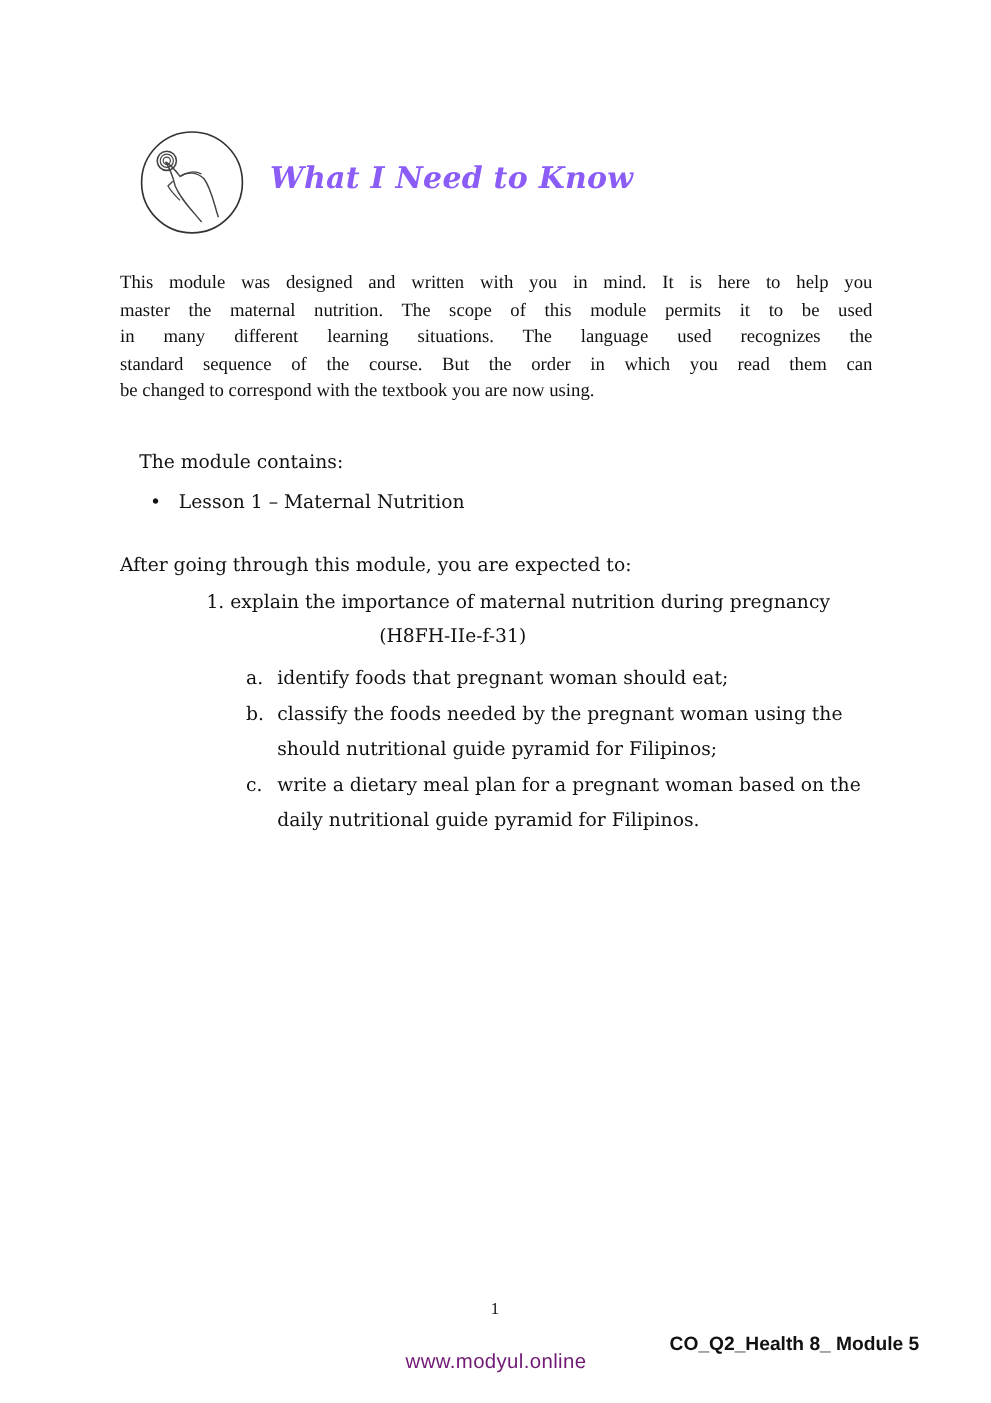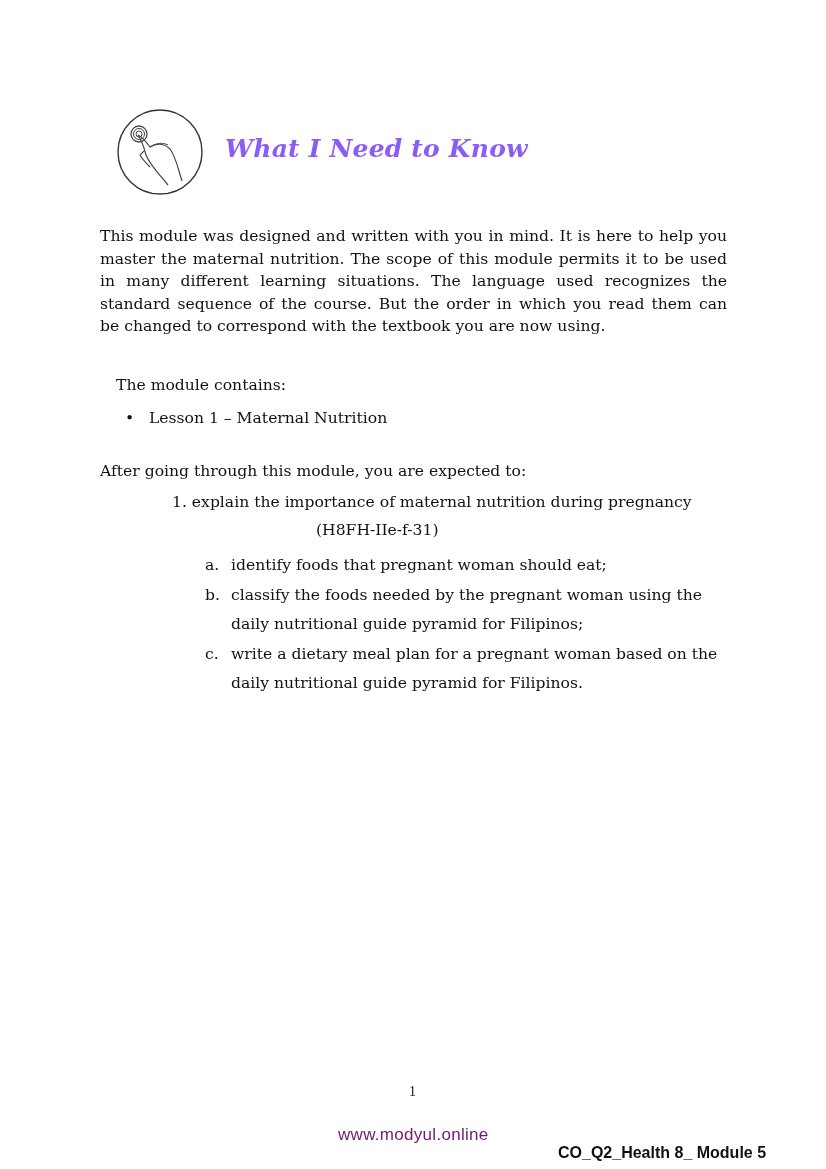--- a/index.html
+++ b/index.html
@@ -3,34 +3,34 @@
   <meta charset="utf-8">
   <style>
     html, body { margin: 0; padding: 0; background: #ffffff; }
     body { width: 826px; height: 1169px; position: relative; overflow: hidden;
            font-family: "DejaVu Serif", serif; color: #111; }
     .icon-wrap { position: absolute; left: 112px; top: 107px; width: 98px; height: 90px; }
     .heading { position: absolute; left: 225px; top: 134px; font-family: "DejaVu Serif", serif;
                font-weight: bold; font-style: italic; font-size: 25px; color: #8b5cf6; letter-spacing: 0.2px; }
     .para { position: absolute; left: 100px; top: 225px; width: 627px; font-size: 15.6px;
             line-height: 22.5px; text-align: justify; font-family: "DejaVu Serif", serif; }
-    .para span.line { display: block; text-align: justify; text-align-last: justify; }
+    .para span.line { display: block; text-align: justify; text-align-last: justify; font-family: Liberation Serif, serif; }
     .para span.line.last { text-align-last: left; }
     .contains { position: absolute; left: 116px; top: 376px; font-size: 15.6px; }
     .bullet-item { position: absolute; left: 125px; top: 409px; font-size: 15.6px; }
     .bullet-item .dot { display: inline-block; width: 24px; }
     .expected { position: absolute; left: 100px; top: 462px; font-size: 15.6px; }
     .obj1 { position: absolute; left: 172px; top: 493px; font-size: 15.6px; text-align: right; }
     .code { position: absolute; left: 316px; top: 521px; font-size: 15.6px; }
     .subs { position: absolute; left: 205px; top: 551px; font-size: 15.6px; }
     .sub { position: relative; padding-left: 26px; line-height: 29.5px; width: 500px; }
     .sub .lbl { position: absolute; left: 0; top: 0; }
     .page-num { position: absolute; left: 409px; top: 1084px; font-size: 14px; font-family: "Liberation Serif", serif; }
     .footer { position: absolute; left: 558px; top: 1112px; font-family: "Liberation Sans", sans-serif;
-              font-weight: bold; font-size: 16px; color: #111; margin-top: 32px; }
+              font-weight: bold; font-size: 16px; color: #111; }
     .watermark { position: absolute; left: 338px; top: 1125px; font-family: "Liberation Sans", sans-serif;
                  font-size: 17px; color: #701a75; letter-spacing: 0.3px; }
   </style>
 </head>
 <body>
 
 <div class="icon-wrap">
   <svg width="98" height="90" viewBox="0 0 98 90">
     <circle cx="48" cy="45" r="42" fill="none" stroke="#333" stroke-width="1.4"></circle>
     <circle cx="27" cy="27" r="8" fill="none" stroke="#444" stroke-width="1.3"></circle>
@@ -68,21 +68,21 @@
 
 <div class="code">(H8FH-IIe-f-31)</div>
 
 <div class="subs">
   <div class="sub">
     <span class="lbl">a.</span>
     <span>identify foods that pregnant woman should eat;</span>
   </div>
   <div class="sub">
     <span class="lbl">b.</span>
-    <span>classify the foods needed by the pregnant woman using the daily nutritional guide pyramid for Filipinos;</span>
+    <span>classify the foods needed by the pregnant woman using the should nutritional guide pyramid for Filipinos;</span>
   </div>
   <div class="sub">
     <span class="lbl">c.</span>
     <span>write a dietary meal plan for a pregnant woman based on the daily nutritional guide pyramid for Filipinos.</span>
   </div>
 </div>
 
 <div class="page-num">1</div>
 <div class="footer">CO_Q2_Health 8_ Module 5</div>
 <div class="watermark">www.modyul.online</div>

